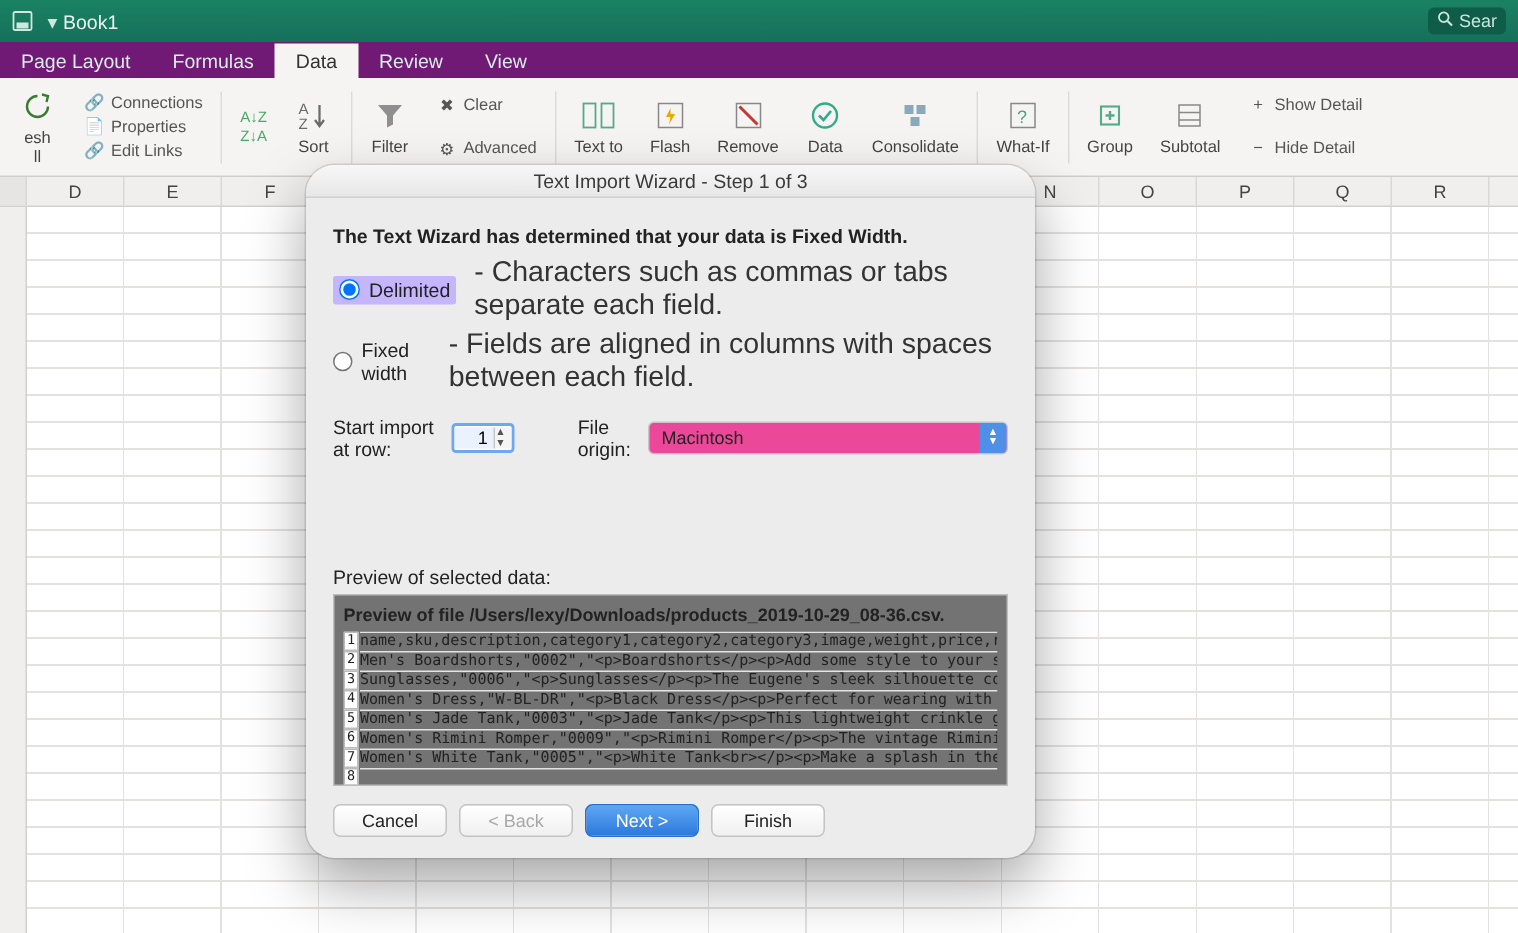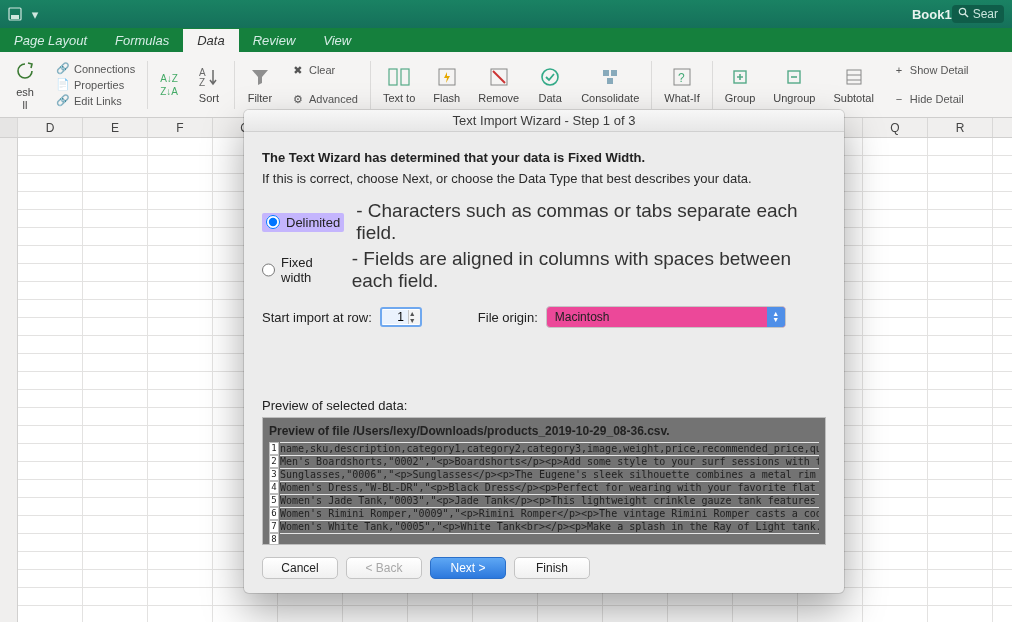--- a/index.html
+++ b/index.html
@@ -15,40 +15,39 @@
 .titlebar {
   height: 28px;
   background: linear-gradient(#1a8263, #15705a);
   color: #e8f3ef;
   display: flex;
   align-items: center;
   padding: 0 8px;
   font-size: 13px;
 }
 .titlebar .left { display: flex; align-items: center; gap: 6px; }
-.titlebar .center { flex: 1; text-align: right; font-weight: 700; }
+.titlebar .center { flex: 1; text-align: left; font-weight: 400; }
 .titlebar .right { display: flex; align-items: flex-start; gap: 4px; }
 .searchbox {
   background: #0f5d49;
   border-radius: 4px;
   padding: 2px 6px;
   display: flex;
   align-items: center;
   gap: 4px;
   color: #c9e5dd;
   font-size: 12px;
 }
 .qat-icon { width: 14px; height: 14px; display: inline-flex; align-items: center; justify-content: center; }
 .ribbon-tabs {
   height: 24px;
-  background: #15803d;
+  background: #701a75;
   display: flex;
   align-items: flex-end;
   padding-left: 0;
-  font-style: italic;
 }
 .ribbon-tab {
   padding: 4px 14px;
   color: #d6ece5;
   font-size: 13px;
   cursor: pointer;
   display: flex;
   align-items: center;
 }
 .ribbon-tab.active {
@@ -125,26 +124,25 @@
 .grid .rowhdr-col {
   position: absolute; left: 0; top: 0; width: 18px; height: 100%;
   background: #f0efee;
   border-right: 1px solid #d1d0cf;
 }
 
 .modal {
   position: absolute;
   left: 204px;
   top: 110px;
-  width: 600px;
+  width: 486px;
   background: #ececec;
-  border-radius: 5px;
+  border-radius: 19px;
   box-shadow: 0 18px 40px rgba(0,0,0,0.35), 0 0 0 1px rgba(0,0,0,0.12);
   overflow: hidden;
-  margin-left: 40px;
 }
 .modal-title {
   height: 22px;
   background: linear-gradient(#f7f7f7, #e7e7e7);
   text-align: center;
   font-size: 13px;
   line-height: 22px;
   color: #3a3a3a;
   border-bottom: 1px solid #d0d0d0;
 }
@@ -446,29 +444,20 @@
   </div>
   <div class="vsep"></div>
   <div class="rgroup">
     <div class="big-icon">
         <svg width="22" height="22">
           <rect x="5" y="5" width="12" height="12" fill="none" stroke="#5a8" stroke-width="1.4"></rect>
           <path d="M8 11h6M11 8v6" stroke="#5a8" stroke-width="1.6"></path>
         </svg>
       </div>
     <div class="label">Group</div>
-  </div>
-  <div class="rgroup">
-    <div class="big-icon">
-        <svg width="22" height="22">
-          <rect x="5" y="5" width="12" height="12" fill="none" stroke="#5a8" stroke-width="1.4"></rect>
-          <path d="M8 11h6" stroke="#5a8" stroke-width="1.6"></path>
-        </svg>
-      </div>
-    <div class="label">Ungroup</div>
   </div>
   <div class="rgroup">
     <div class="big-icon">
         <svg width="22" height="22">
           <rect x="4" y="4" width="14" height="14" fill="none" stroke="#888"></rect>
           <line x1="4" y1="9" x2="18" y2="9" stroke="#888"></line>
           <line x1="4" y1="14" x2="18" y2="14" stroke="#888"></line>
         </svg>
       </div>
     <div class="label">Subtotal</div>
@@ -508,21 +497,20 @@
     </div>
   <div class="grid">
     <div class="rowhdr-col"></div>
   </div>
 </div>
 
 <div class="modal">
   <div class="modal-title">Text Import Wizard - Step 1 of 3</div>
   <div class="modal-body">
     <div class="heading">The Text Wizard has determined that your data is Fixed Width.</div>
-    <div class="subheading">If this is correct, choose Next, or choose the Data Type that best describes your data.</div>
 
     <div class="radio-row">
       <span class="highlight">
         <input type="radio" checked="" style="">
         <span class="radio-label">Delimited</span>
       </span>
       <span class="radio-desc">- Characters such as commas or tabs separate each field.</span>
     </div>
     <div class="radio-row">
       <input type="radio" style="">

